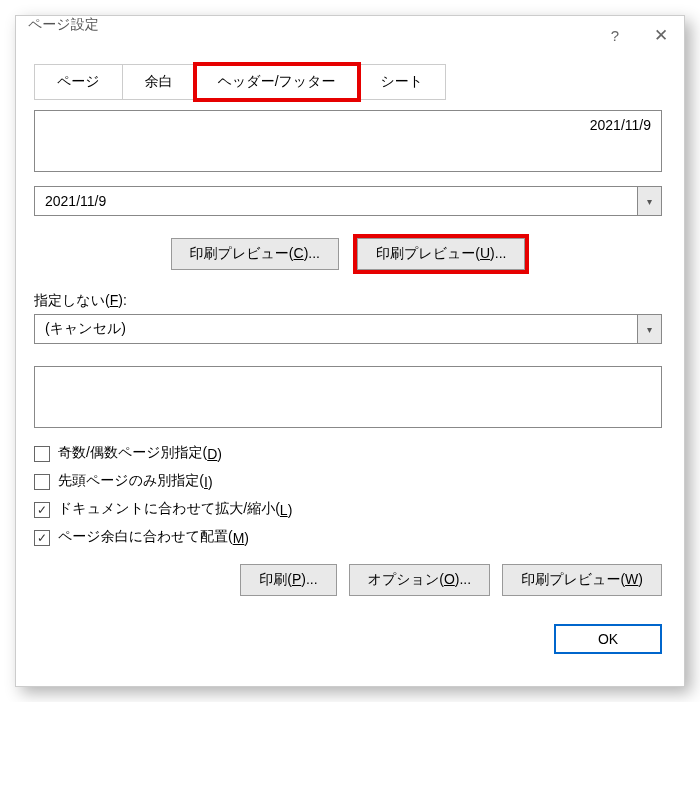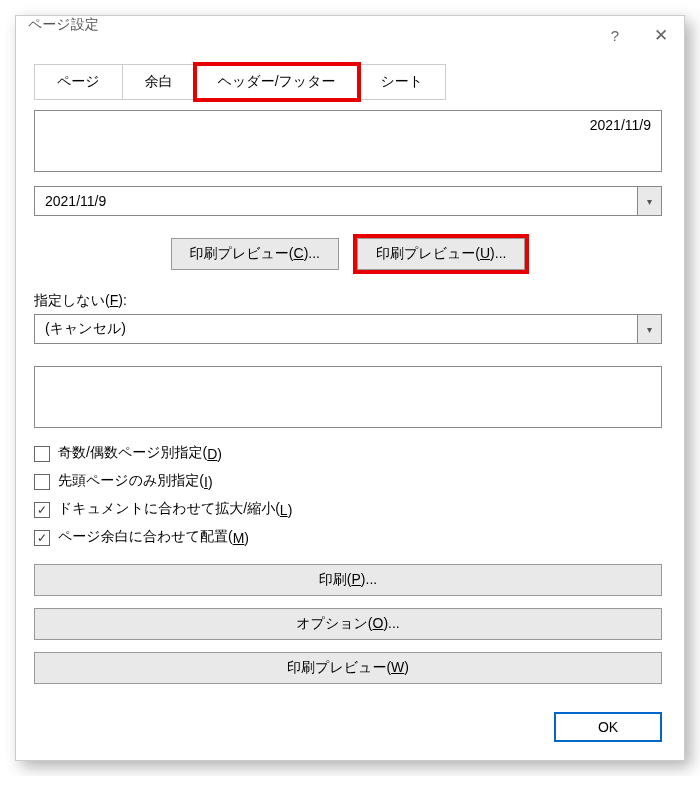--- a/index.html
+++ b/index.html
@@ -144,27 +144,26 @@
       align-items: center;
       justify-content: center;
       font-size: 12px;
       color: #333;
     }
     .bottom-btns {
       display: flex;
       justify-content: flex-end;
       gap: 12px;
       margin-top: 18px;
-      flex-direction: column;
     }
     .dialog-btns {
       display: flex;
       justify-content: flex-end;
       gap: 12px;
-      padding: 10px 22px 18px 22px;
+      padding: 10px 22px 32px 22px;
     }
     .dlg-btn {
       border: 1px solid #999;
       background: #e9e9e9;
       width: 108px;
       height: 30px;
       font-size: 14px;
       cursor: default;
       font-family: inherit;
     }

